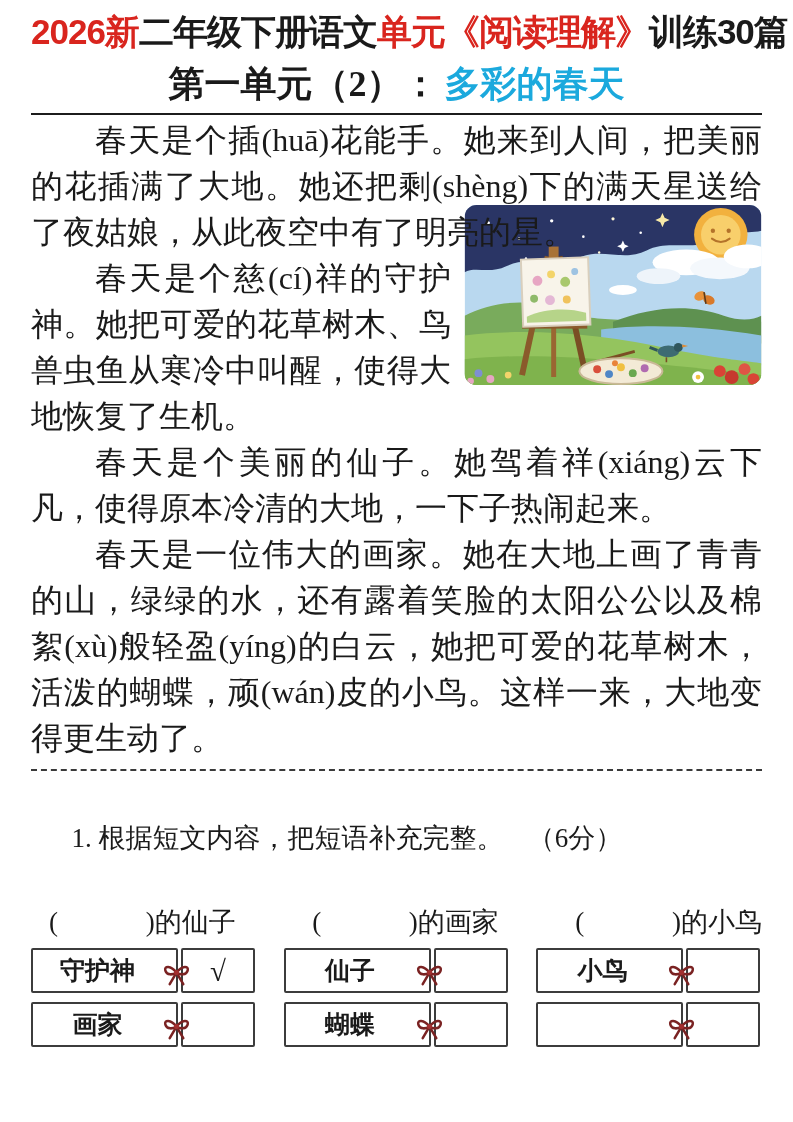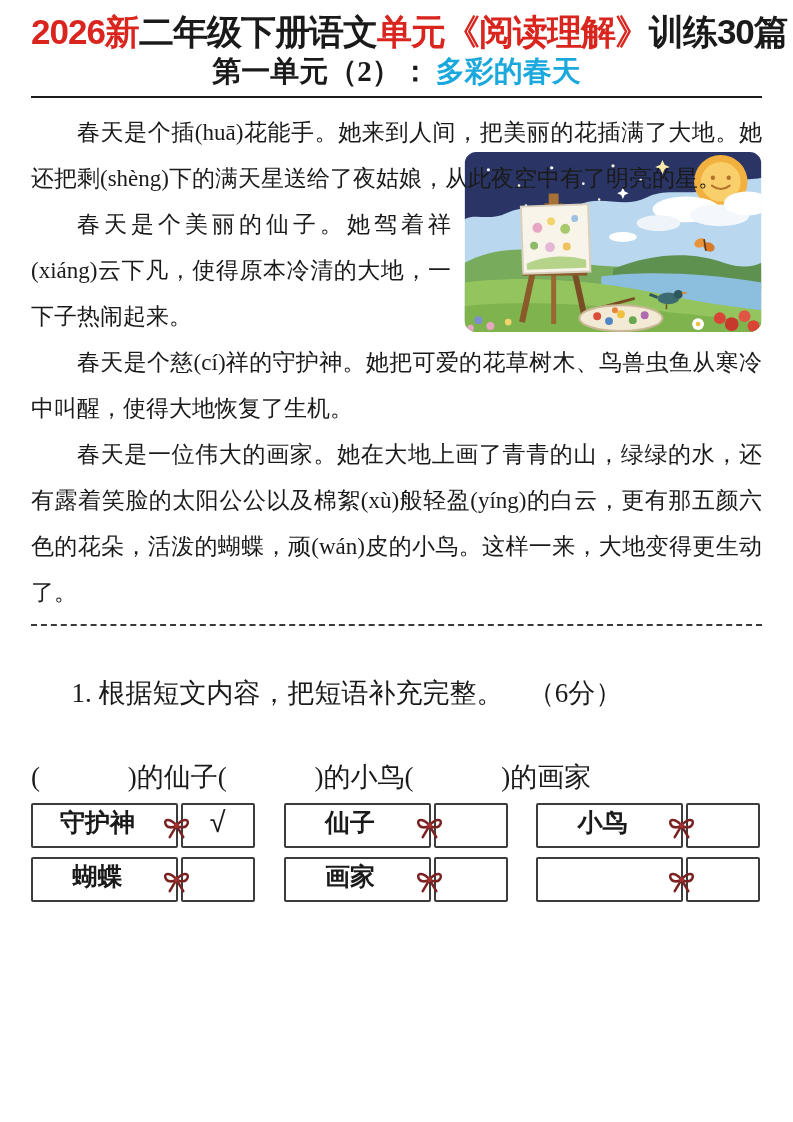--- a/index.html
+++ b/index.html
@@ -15,46 +15,46 @@
 
   
   .title{
     font-family:"Liberation Sans","DejaVu Sans",sans-serif;
     font-weight:900;font-size:35px;line-height:1.12;text-align:center;
     letter-spacing:-1px;white-space:nowrap;
   }
   .t-red{color:var(--red);}
   .t-black{color:var(--ink);}
   .subtitle{
-    margin-top:3px;text-align:center;font-weight:bold;font-size:29px;line-height:1.2;
+    margin-top:12px;text-align:center;font-weight:bold;font-size:36px;line-height:1.2;
   }
   .subtitle .topic{color:var(--blue);margin-left:6px;}
   .header-rule{border-top:2.5px solid #1c1c1c;margin-top:7px;}
 
   
-  .passage{margin-top:12px;font-size:23px;line-height:46px;text-align:justify;}
+  .passage{margin-top:2px;font-size:32px;line-height:46px;text-align:justify;}
   .passage p{text-indent:2em;margin:0;}
   .illustration{
     float:right;width:298px;height:180px;margin:-50px 0 0 13px;
   }
   .illustration svg{display:block;width:100%;height:100%;}
 
   .dashed-divider{border-top:2.5px dashed #3a3a3a;margin:8px 0 4px 0;clear:both;}
 
   
   .questions{font-size:27px;line-height:42px;}
   .qline{white-space:pre-wrap;font-family:Liberation Serif, serif;}
   .score{margin-left:0.9em;}
-  .blanks-row{display:flex;justify-content:flex-start;white-space:pre;line-height:42px;}
+  .blanks-row{display:flex;justify-content:space-between;white-space:pre;line-height:42px;margin-left:18px;}
 
   .opt-grid{
     display:grid;grid-template-columns:repeat(3,226px);
     justify-content:space-between;row-gap:9px;margin:5px 0 7px 0;
   }
-  .opt-group{display:flex;align-items:flex-start;font-family:Liberation Mono, monospace;}
+  .opt-group{display:flex;align-items:flex-start;}
   .word-box{
     position:relative;width:147px;height:45px;border:2px solid var(--line);
     border-radius:2px;display:flex;align-items:center;justify-content:center;
     font-weight:bold;font-size:25px;background:#fff;
   }
   .word-box .label{padding-right:14px;}
   .bow{position:absolute;right:-16px;top:8px;width:31px;height:28px;z-index:2;}
   .answer-box{
     width:74px;height:45px;border:2px solid var(--line);border-radius:2px;
     margin-left:3px;display:flex;align-items:center;justify-content:center;
@@ -180,36 +180,36 @@
             </g>
             <circle cx="14" cy="170" r="4" fill="#7e8fd1"></circle>
             <circle cx="26" cy="176" r="4" fill="#e7a6c3"></circle>
             <circle cx="44" cy="172" r="3.4" fill="#f3d46a"></circle>
             <circle cx="6" cy="178" r="3.4" fill="#e7a6c3"></circle>
           </g>
         </g>
       </svg>
     </div>
 
+    <p>春天是个慈(cí)祥的守护神。她把可爱的花草树木、鸟兽虫鱼从寒冷中叫醒，使得大地恢复了生机。</p>
     <p>春天是个美丽的仙子。她驾着祥(xiáng)云下凡，使得原本冷清的大地，一下子热闹起来。</p>
-    <p>春天是个慈(cí)祥的守护神。她把可爱的花草树木、鸟兽虫鱼从寒冷中叫醒，使得大地恢复了生机。</p>
-    <p>春天是一位伟大的画家。她在大地上画了青青的山，绿绿的水，还有露着笑脸的太阳公公以及棉絮(xù)般轻盈(yíng)的白云，更有那五颜六色的花朵，活泼的蝴蝶，顽(wán)皮的小鸟。这样一来，大地变得更生动了。</p>
+    <p>春天是一位伟大的画家。她在大地上画了青青的山，绿绿的水，还有露着笑脸的太阳公公以及棉絮(xù)般轻盈(yíng)的白云，她把可爱的花草树木，活泼的蝴蝶，顽(wán)皮的小鸟。这样一来，大地变得更生动了。</p>
   </div>
 
   <div class="dashed-divider"></div>
 
   <div class="questions">
 
     <div class="qline">
       <span>1. 根据短文内容，把短语补充完整。</span><span class="score">（6分）</span>
     </div>
     <div class="blanks-row">
       <span>(             )的仙子</span>
+      <span>(             )的画家</span>
       <span>(             )的小鸟</span>
-      <span>(             )的画家</span>
     </div>
 
 
     <div class="opt-grid">
       <div class="opt-group">
         <div class="word-box">
           <span class="label">守护神</span>
           <span class="bow">
             <svg viewBox="0 0 32 28">
                 <path d="M16 13 C10 5 3 6 4.5 11 C6 16 12 15.5 16 13 Z" fill="none" stroke="#7a2222" stroke-width="2.6"></path>
@@ -244,48 +244,48 @@
                 <path d="M16 13 C22 5 29 6 27.5 11 C26 16 20 15.5 16 13 Z" fill="none" stroke="#7a2222" stroke-width="2.6"></path>
                 <path d="M16 13 L9 25 M16 13 L23 25" stroke="#7a2222" stroke-width="2.6" stroke-linecap="round"></path>
                 <circle cx="16" cy="13" r="2.6" fill="#a33030"></circle>
               </svg>
           </span>
         </div>
         <div class="answer-box"></div>
       </div>
       <div class="opt-group">
         <div class="word-box">
+          <span class="label">画家</span>
+          <span class="bow">
+            <svg viewBox="0 0 32 28">
+                <path d="M16 13 C10 5 3 6 4.5 11 C6 16 12 15.5 16 13 Z" fill="none" stroke="#7a2222" stroke-width="2.6"></path>
+                <path d="M16 13 C22 5 29 6 27.5 11 C26 16 20 15.5 16 13 Z" fill="none" stroke="#7a2222" stroke-width="2.6"></path>
+                <path d="M16 13 L9 25 M16 13 L23 25" stroke="#7a2222" stroke-width="2.6" stroke-linecap="round"></path>
+                <circle cx="16" cy="13" r="2.6" fill="#a33030"></circle>
+              </svg>
+          </span>
+        </div>
+        <div class="answer-box"></div>
+      </div>
+      <div class="opt-group">
+        <div class="word-box">
           <span class="label">蝴蝶</span>
           <span class="bow">
             <svg viewBox="0 0 32 28">
                 <path d="M16 13 C10 5 3 6 4.5 11 C6 16 12 15.5 16 13 Z" fill="none" stroke="#7a2222" stroke-width="2.6"></path>
                 <path d="M16 13 C22 5 29 6 27.5 11 C26 16 20 15.5 16 13 Z" fill="none" stroke="#7a2222" stroke-width="2.6"></path>
                 <path d="M16 13 L9 25 M16 13 L23 25" stroke="#7a2222" stroke-width="2.6" stroke-linecap="round"></path>
                 <circle cx="16" cy="13" r="2.6" fill="#a33030"></circle>
               </svg>
           </span>
         </div>
         <div class="answer-box"></div>
       </div>
       <div class="opt-group">
         <div class="word-box">
-          <span class="label">画家</span>
-          <span class="bow">
-            <svg viewBox="0 0 32 28">
-                <path d="M16 13 C10 5 3 6 4.5 11 C6 16 12 15.5 16 13 Z" fill="none" stroke="#7a2222" stroke-width="2.6"></path>
-                <path d="M16 13 C22 5 29 6 27.5 11 C26 16 20 15.5 16 13 Z" fill="none" stroke="#7a2222" stroke-width="2.6"></path>
-                <path d="M16 13 L9 25 M16 13 L23 25" stroke="#7a2222" stroke-width="2.6" stroke-linecap="round"></path>
-                <circle cx="16" cy="13" r="2.6" fill="#a33030"></circle>
-              </svg>
-          </span>
-        </div>
-        <div class="answer-box"></div>
-      </div>
-      <div class="opt-group">
-        <div class="word-box">
           <span class="bow">
             <svg viewBox="0 0 32 28">
                 <path d="M16 13 C10 5 3 6 4.5 11 C6 16 12 15.5 16 13 Z" fill="none" stroke="#7a2222" stroke-width="2.6"></path>
                 <path d="M16 13 C22 5 29 6 27.5 11 C26 16 20 15.5 16 13 Z" fill="none" stroke="#7a2222" stroke-width="2.6"></path>
                 <path d="M16 13 L9 25 M16 13 L23 25" stroke="#7a2222" stroke-width="2.6" stroke-linecap="round"></path>
                 <circle cx="16" cy="13" r="2.6" fill="#a33030"></circle>
               </svg>
           </span>
         </div>
         <div class="answer-box"></div>

